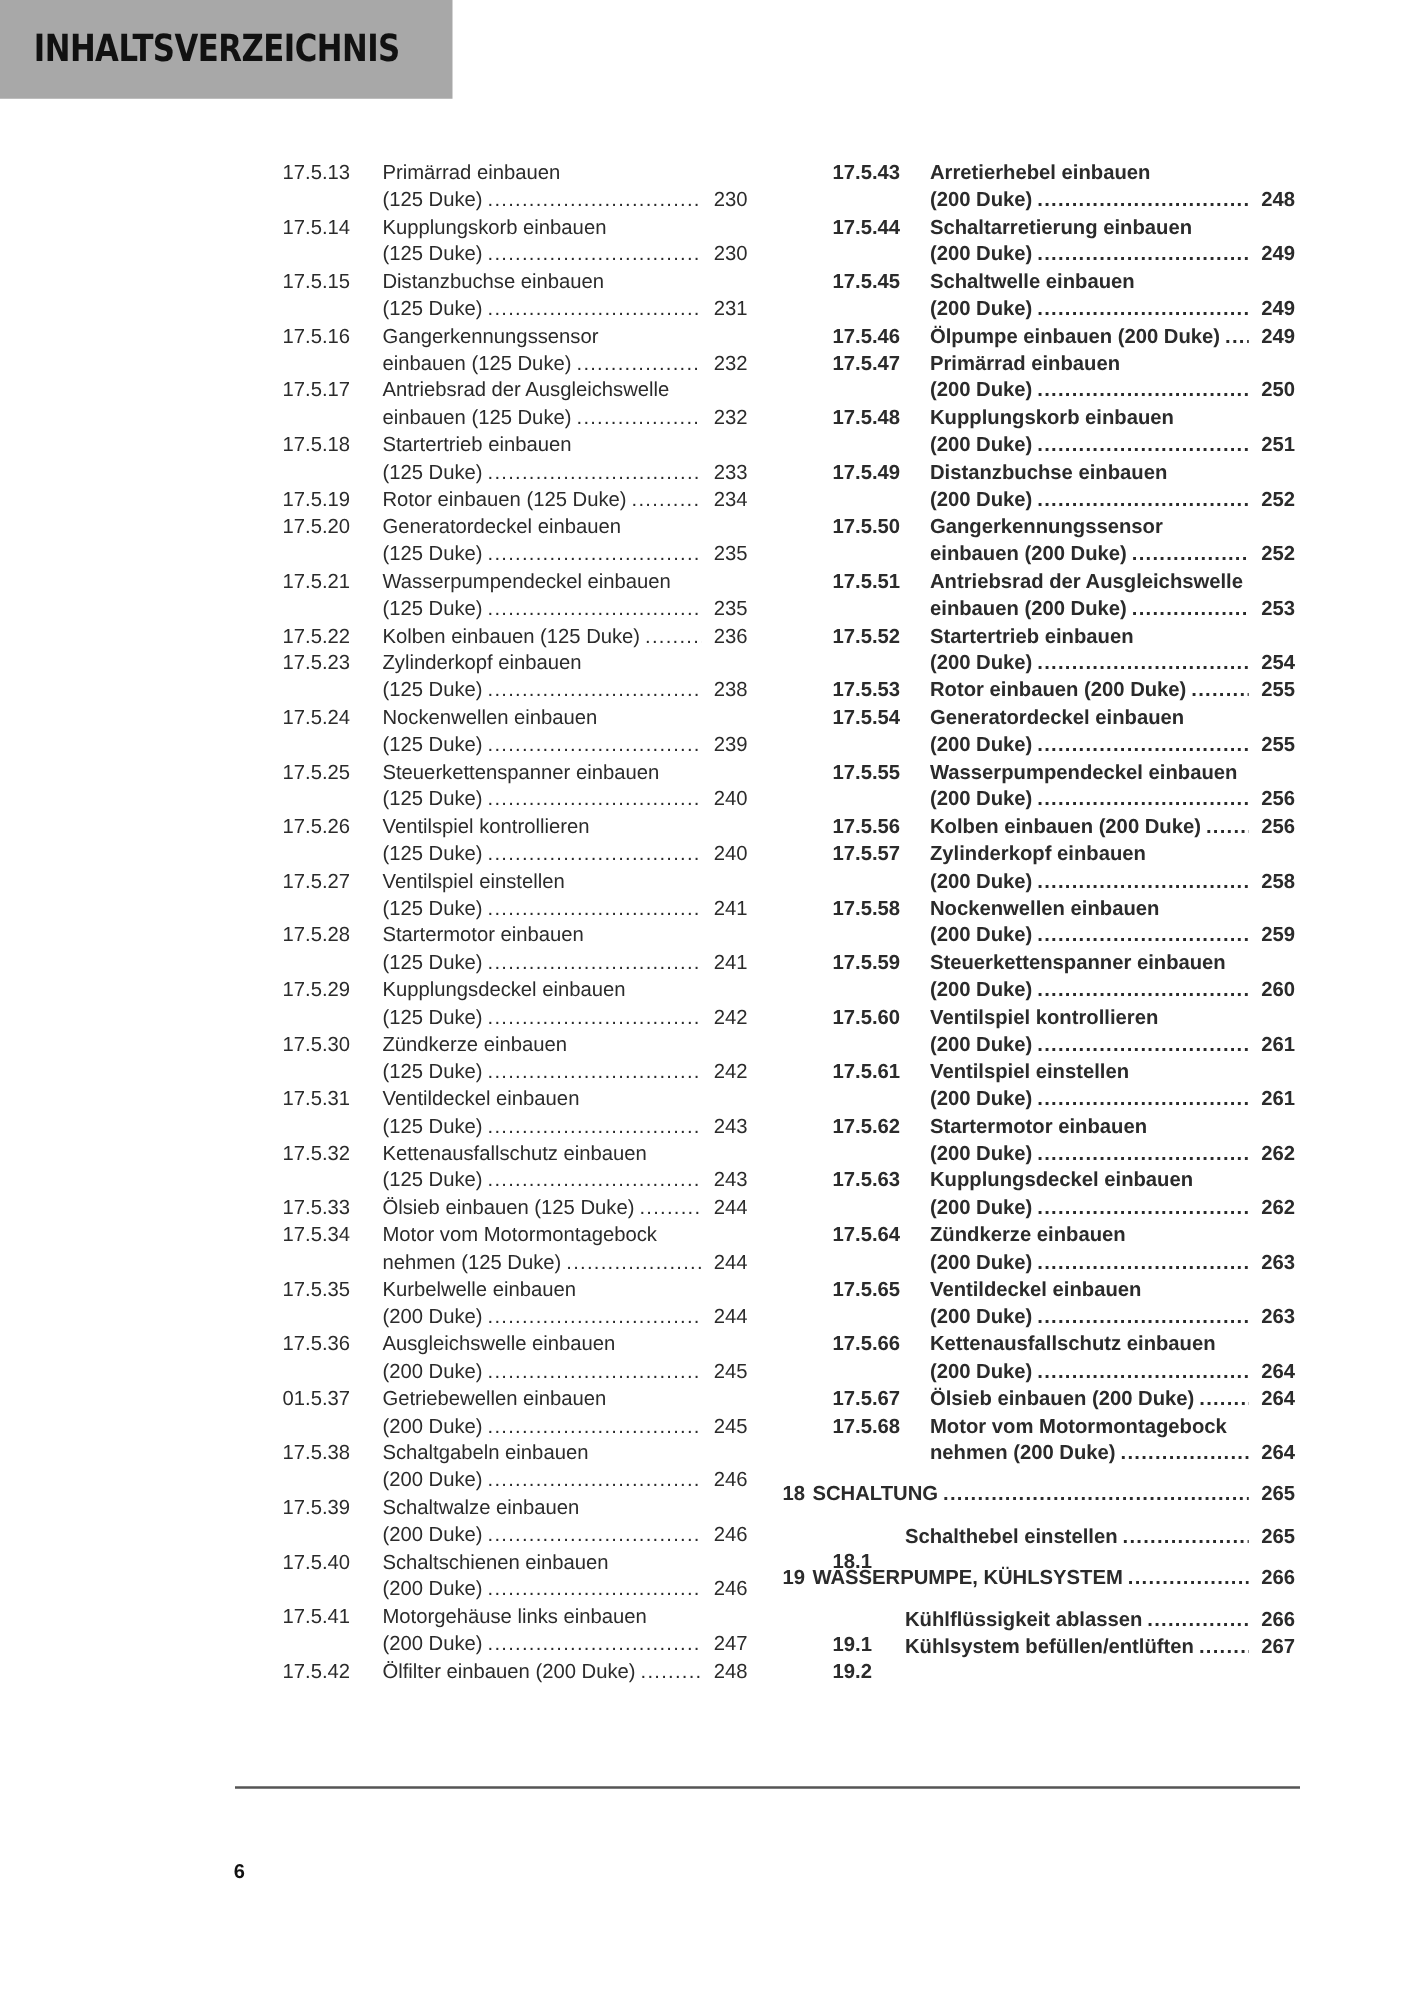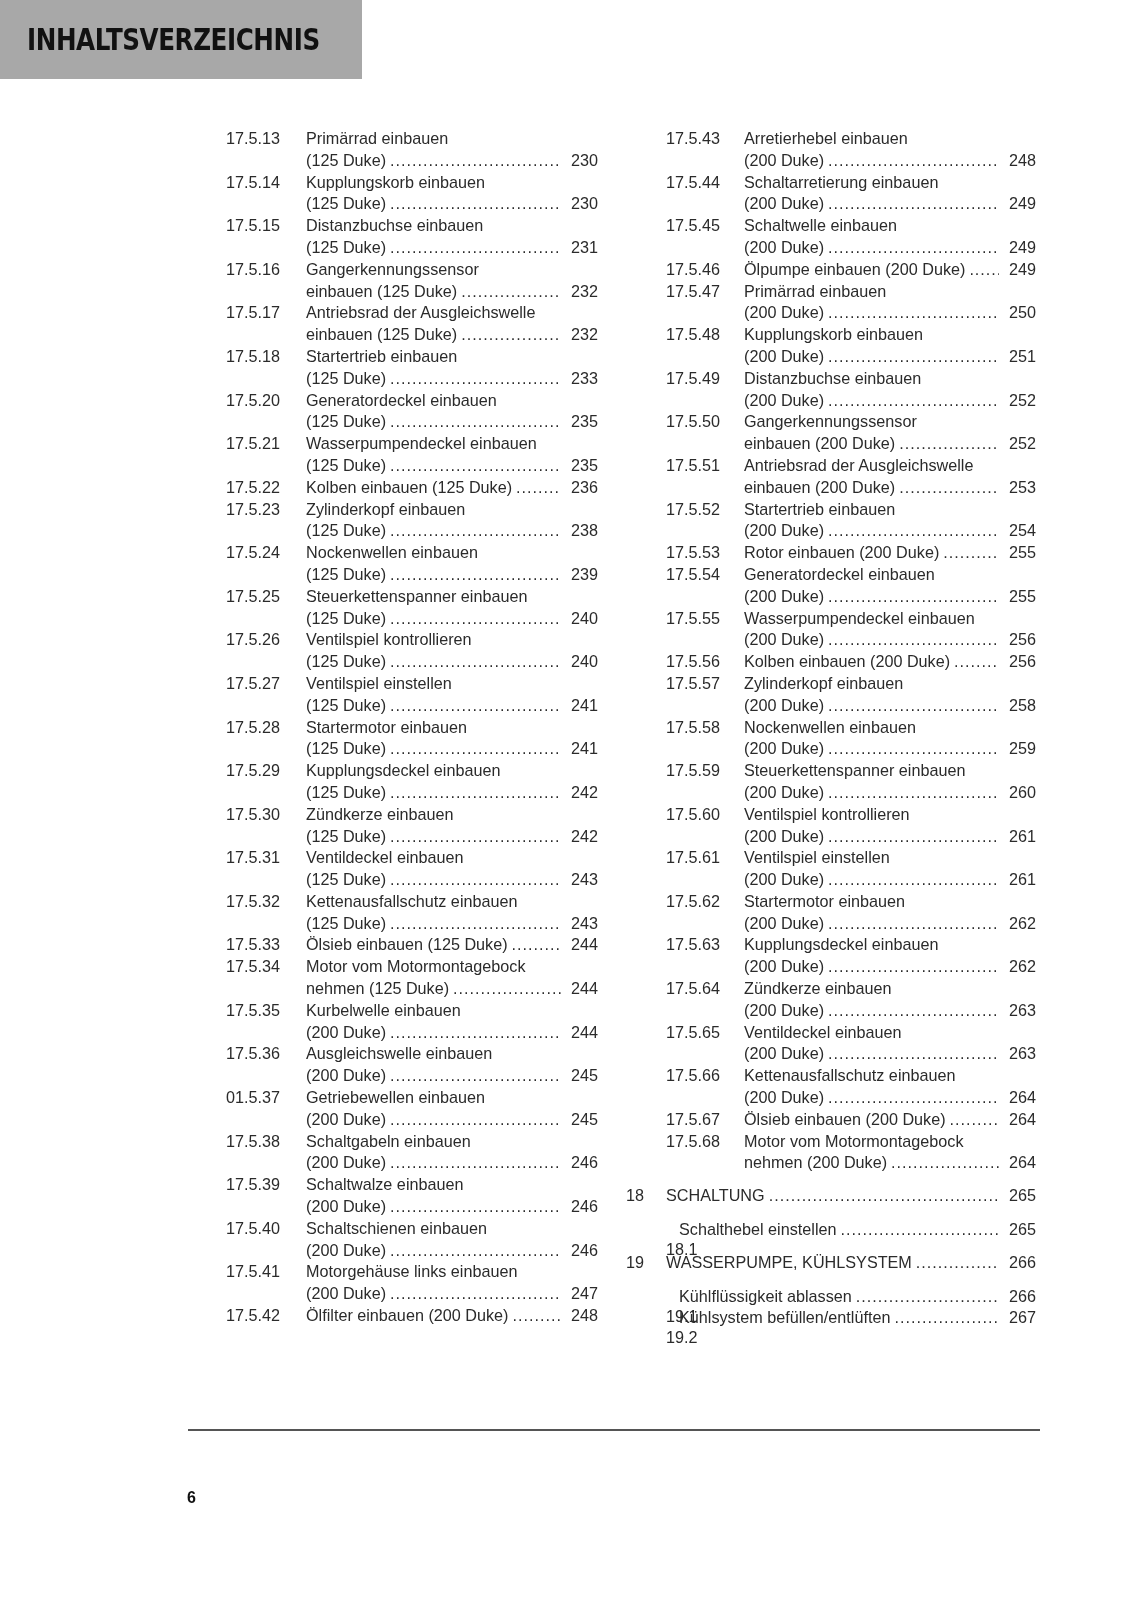--- a/index.html
+++ b/index.html
@@ -4,35 +4,35 @@
 <style>
   html, body { margin:0; padding:0; background:#ffffff; }
   body { width:1130px; height:1600px; position:relative; overflow:hidden;
          font-family:"Liberation Sans", "DejaVu Sans", sans-serif; color:#2b2b2b; }
   .header-box { position:absolute; left:0; top:0; width:362px; height:79px; background:#a8a8a8;text-align:right; }
   .header-title { position:absolute; left:27px; top:22px; font-family:"DejaVu Sans", sans-serif;
                   font-weight:bold; font-size:30px; letter-spacing:-0.5px; color:#111;
                   transform:scaleX(0.82); transform-origin:left center; }
   .col { position:absolute; top:128px; }
   .col-left { left:226px; width:372px; }
-  .col-right { left:626px; width:410px; }
+  .col-right { left:626px; width:410px;font-weight:bold; }
   .entry { position:relative; font-size:16.2px; line-height:21.8px; }
   .entry .num { position:absolute; left:0; top:0; }
   .entry .body { margin-left:80px; }
   .entry .line { display:flex; align-items:baseline; white-space:nowrap; }
   .entry .txt { flex:0 0 auto; }
   .entry .dots { flex:1 1 auto; overflow:hidden; white-space:nowrap; margin:0 3px 0 4px; letter-spacing:1px; }
   .entry .dots::before { content:"................................................................................................................"; }
   .entry .page { flex:0 0 auto; width:34px; text-align:right; }
   .col-right .entry .num { left:40px; }
   .col-right .entry .body { margin-left:118px; }
   .col-right .entry.chapter .num { left:0; }
-  .col-right .entry.chapter .body { margin-left:40px; }
+  .col-right .entry.chapter .body { margin-left:24px; }
   .col-right .entry.sub .num { left:40px;margin-top:20px; }
-  .col-right .entry.sub .body { margin-left:53px; }
+  .col-right .entry.sub .body { margin-left:98px; }
   .chapter { margin-top:11px; margin-bottom:12px; }
   .rule { position:absolute; left:188px; top:1429px; width:852px; height:2px; background:#555; }
   .page-number { position:absolute; left:187px; top:1489px; font-weight:bold; font-size:16px; color:#111; }
 </style>
 </head>
 <body>
 
 <div class="header-box">
   <div class="header-title">INHALTSVERZEICHNIS</div>
 </div>
@@ -110,20 +110,30 @@
           <span class="txt">Startertrieb einbauen</span>
         </div>
         <div class="line">
           <span class="txt">(125 Duke)</span>
           <span class="dots"></span>
           <span class="page">233</span>
         </div>
       </div>
     </div>
     <div class="entry">
+      <span class="num">17.5.19</span>
+      <div class="body">
+        <div class="line">
+          <span class="txt">Rotor einbauen (125 Duke)</span>
+          <span class="dots"></span>
+          <span class="page">234</span>
+        </div>
+      </div>
+    </div>
+    <div class="entry">
       <span class="num">17.5.20</span>
       <div class="body">
         <div class="line">
           <span class="txt">Generatordeckel einbauen</span>
         </div>
         <div class="line">
           <span class="txt">(125 Duke)</span>
           <span class="dots"></span>
           <span class="page">235</span>
         </div>

